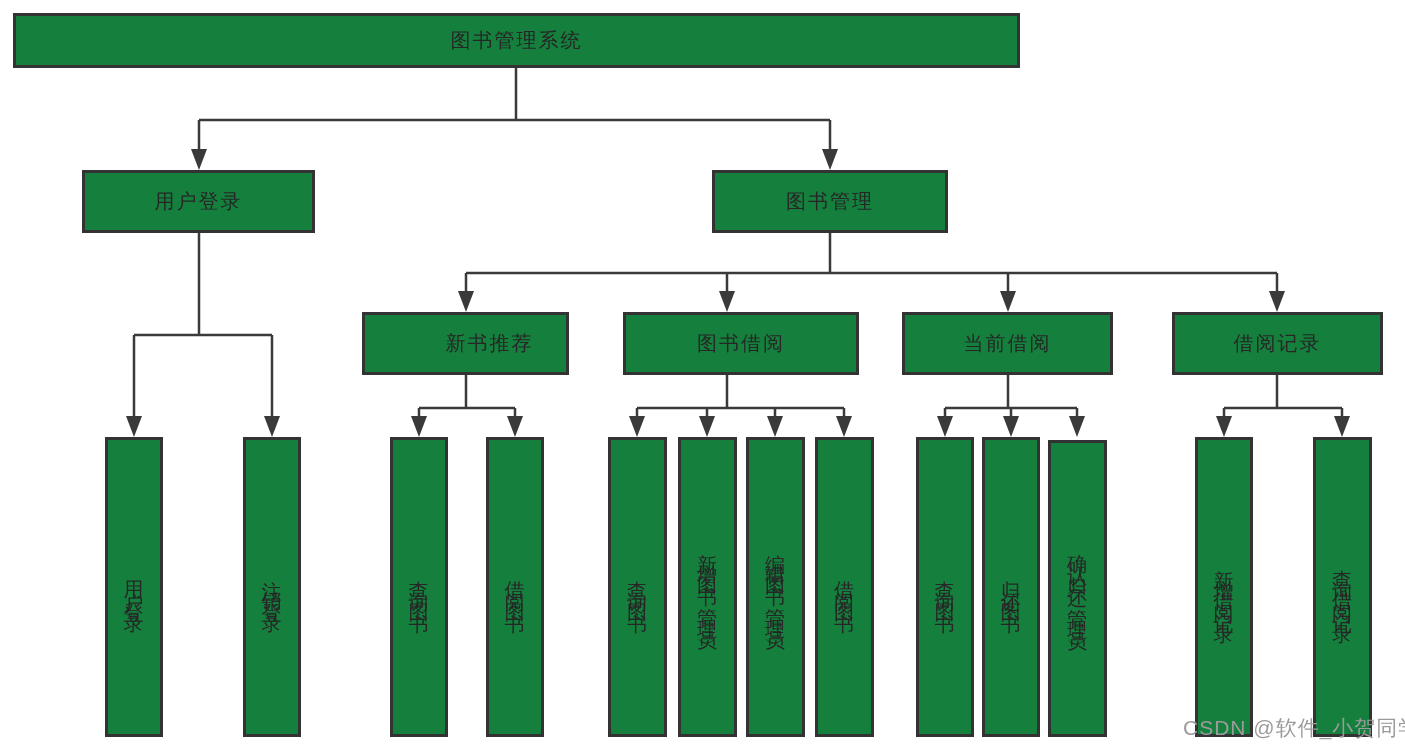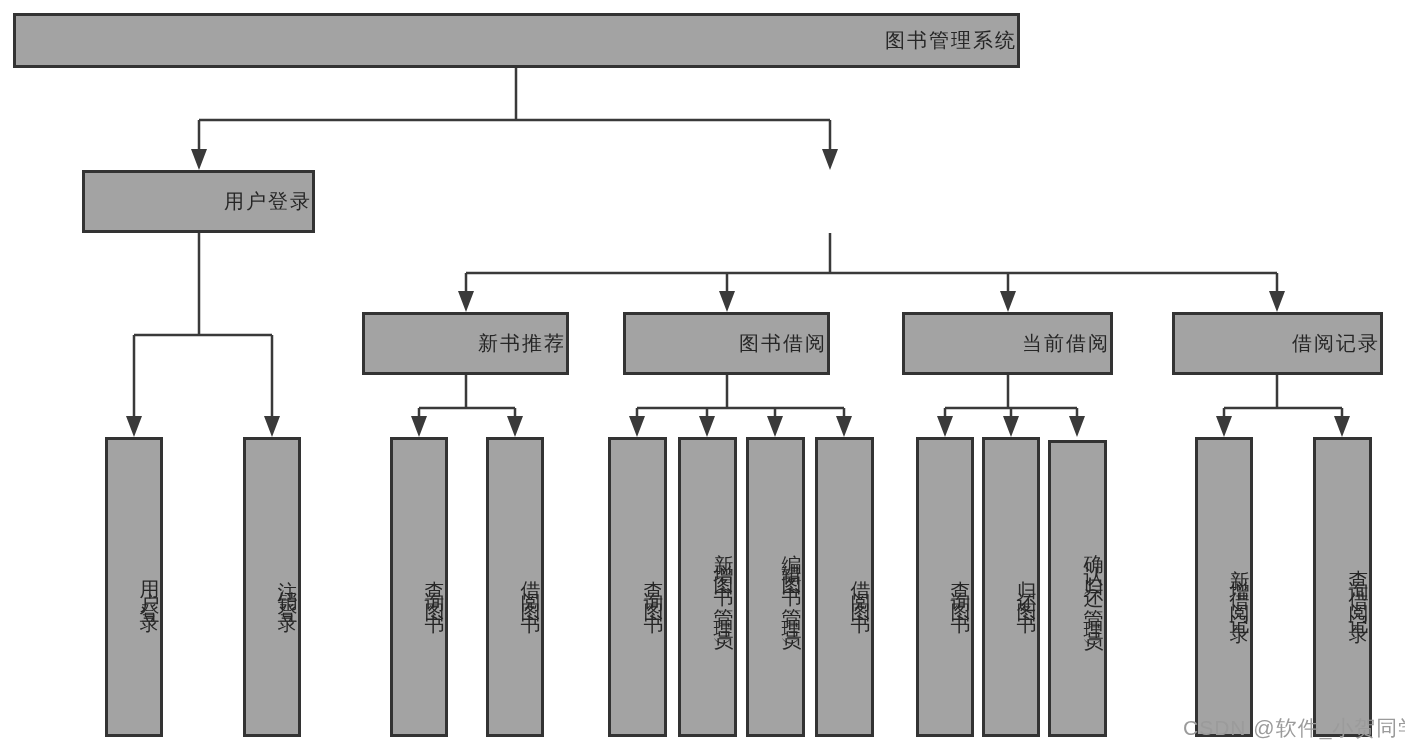--- a/index.html
+++ b/index.html
@@ -7,23 +7,23 @@
   }
   html,body{margin:0;padding:0;background:var(--bg);}
   #canvas{
     position:relative;width:1405px;height:747px;background:var(--bg);
     font-family:"Liberation Sans","DejaVu Sans",sans-serif;overflow:hidden;
   }
   #connectors{position:absolute;left:0;top:0;width:1405px;height:747px;}
   #connectors .lines{fill:none;stroke:var(--line);stroke-width:2.5;}
   #connectors .arrows{fill:var(--line);stroke:none;}
   .box{
-    position:absolute;box-sizing:border-box;background:#a3a3a3;
+    position:absolute;box-sizing:border-box;background:#15803d;
     border:3px solid var(--border);
-    display:flex;align-items:center;justify-content:flex-end;
+    display:flex;align-items:center;justify-content:center;
     color:var(--text);
   }
   .hbox .lbl{font-size:20px;letter-spacing:2px;white-space:nowrap;}
   .vbox .vlbl{
     writing-mode:vertical-rl;text-orientation:mixed;
     font-size:20px;line-height:1;letter-spacing:11px;white-space:nowrap;
   }
   #watermark{
     position:absolute;left:1183px;top:714px;z-index:5;
     font-size:21px;letter-spacing:1px;color:var(--wm);white-space:nowrap;
@@ -56,25 +56,28 @@
       M1216,416 L1224,437 L1232,416 Z M1334,416 L1342,437 L1350,416 Z"></path>
   </svg>
 
   <div class="box hbox" style="left:13px;top:13px;width:1007px;height:55px;">
     <span class="lbl">图书管理系统</span>
   </div>
 
   <div class="box hbox" style="left:82px;top:170px;width:233px;height:63px;">
     <span class="lbl">用户登录</span>
   </div>
+  <div class="box hbox" style="left:712px;top:170px;width:236px;height:63px;">
+    <span class="lbl">图书管理</span>
+  </div>
 
   <div class="box hbox" style="left:362px;top:312px;width:207px;height:63px;padding-left:48px;">
     <span class="lbl">新书推荐</span>
   </div>
-  <div class="box hbox" style="left:623px;top:312px;width:207px;height:63px;">
+  <div class="box hbox" style="left:623px;top:312px;width:236px;height:63px;">
     <span class="lbl">图书借阅</span>
   </div>
   <div class="box hbox" style="left:902px;top:312px;width:211px;height:63px;">
     <span class="lbl">当前借阅</span>
   </div>
   <div class="box hbox" style="left:1172px;top:312px;width:211px;height:63px;">
     <span class="lbl">借阅记录</span>
   </div>
 
   <div class="box vbox" style="left:105px;top:437px;width:58px;height:300px;">

